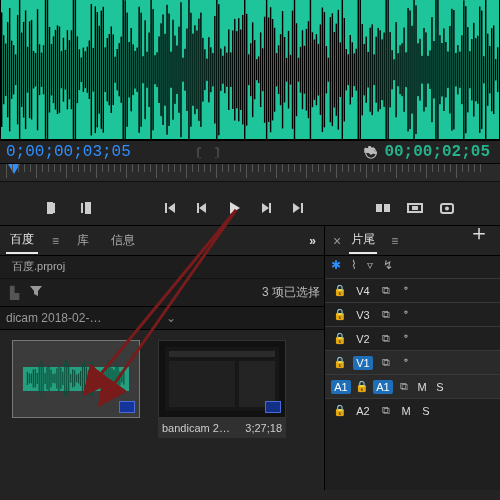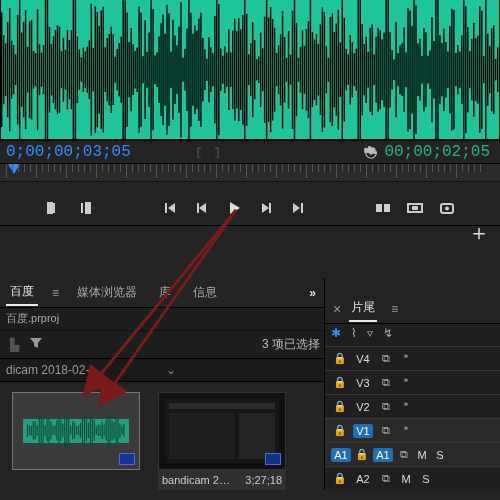--- a/index.html
+++ b/index.html
@@ -5,45 +5,45 @@
   * { box-sizing: border-box; margin: 0; padding: 0; }
   html, body { width: 500px; height: 500px; overflow: hidden; }
   body { background: #232323; font-family: "Microsoft YaHei", Arial, sans-serif; font-size: 12px; color: #c8c8c8; }
   .root { position: relative; width: 500px; height: 500px; }
 
   .wave-panel { position: relative; height: 140px; background: #1b1b1b; border: 1px solid #000; border-top: none; overflow: hidden; }
   .wave-bg { background: #1fc59a; position: absolute; inset: 0; }
   .wave-svg { position: absolute; inset: 0; }
   .tc-bar { position: relative; height: 24px; background: #232323; border-top: 1px solid #000; border-bottom: 1px solid #000; display: flex; align-items: center; }
   .tc-left { color: #2f8fff; font-family: "Courier New", monospace; font-size: 16px; padding-left: 6px; }
-  .tc-right { color: #24b38a; font-family: "Courier New", monospace; font-size: 16px; position: absolute; right: 10px; }
+  .tc-right { color: #24b38a; font-family: "Courier New", monospace; font-size: 16px; position: absolute; right: 10px; font-weight: bold; }
   .tc-icons { position: absolute; left: 195px; top: 4px; color: #777; display: flex; gap: 8px; font-size: 12px; }
   .wrench { position: absolute; right: 122px; top: 5px; color: #999; }
 
   .ruler { height: 18px; background: #2a2a2a; border-bottom: 1px solid #111; position: relative; }
   .tick { position: absolute; top: 0; width: 1px; height: 8px; background: #555; }
   .tick.big { height: 14px; }
   .playhead { position: absolute; top: 0; left: 8px; width: 0; height: 0; border-left: 6px solid transparent; border-right: 6px solid transparent; border-top: 10px solid #2f8fff; }
   .spacer8 { height: 8px; background: #232323; }
 
   .transport { height: 36px; background: #232323; display: flex; align-items: center; gap: 14px; padding: 0 44px; border-bottom: 1px solid #000; }
   .spacer-flex { flex: 1; }
   .tbtn { width: 18px; height: 18px; display: flex; align-items: center; justify-content: center; cursor: pointer; }
   .tbtn svg { fill: #c8c8c8; }
   .plus { position: absolute; right: 10px; top: 218px; color: #ddd; font-size: 22px; cursor: pointer; }
 
-  .lower { display: flex; height: 264px; align-items: flex-end; }
+  .lower { display: flex; height: 264px; }
   .proj-panel { width: 325px; background: #1d1d1d; display: flex; flex-direction: column; border-right: 1px solid #000; }
   .tabs { display: flex; align-items: center; height: 30px; background: #232323; border-bottom: 1px solid #000; padding-left: 6px; gap: 14px; position: relative; }
   .tab { color: #aaa; padding: 4px 4px; cursor: pointer; white-space: nowrap; }
   .tab.active { color: #e8e8e8; border-bottom: 2px solid #e8e8e8; }
   .tab-menu { cursor: pointer; color: #999; }
   .tab-overflow { position: absolute; right: 8px; color: #ddd; font-weight: bold; cursor: pointer; font-size: 12px; }
 
-  .proj-sub { height: 22px; color: #aaa; padding: 3px 10px 0 6px; font-size: 11px; white-space: nowrap; }
+  .proj-sub { height: 22px; color: #aaa; padding: 3px 10px 0 12px; font-size: 11px; white-space: nowrap; }
   .proj-tools { height: 28px; border-top: 1px solid #111; display: flex; align-items: center; padding: 0 10px; gap: 10px; color: #888; position: relative; }
   .sel-text { position: absolute; right: 4px; color: #bbb; font-size: 12px; }
   .clip-head { height: 24px; background: #1a1a1a; border-top: 1px solid #000; border-bottom: 1px solid #000; display: flex; align-items: center; color: #999; }
   .clip-h1 { width: 160px; padding-left: 6px; overflow: hidden; text-overflow: ellipsis; white-space: nowrap; }
   .clip-h2 { flex: 1; padding-left: 6px; overflow: hidden; text-overflow: ellipsis; white-space: nowrap; }
 
   .thumbs { flex: 1; background: #232323; padding: 10px 12px 0 12px; display: flex; gap: 18px; align-items: flex-start; position: relative; }
   .thumb { width: 128px; }
   .thumb-img { width: 128px; height: 78px; background: #111; border: 1px solid #333; position: relative; }
   .thumb-wave { background: #24a080; position: absolute; left: 10px; right: 10px; top: 26px; height: 24px; }
@@ -498,21 +498,20 @@
       </span>
   </div>
   <span class="plus">＋</span>
 
   <div class="lower">
 
     <div class="proj-panel">
       <div class="tabs">
         <span class="tab active">百度</span>
         <span class="tab-menu">≡</span>
-        <span class="tab">媒体浏览器</span>
         <span class="tab">库</span>
         <span class="tab">信息</span>
         <span class="tab-overflow">»</span>
       </div>
       <div class="proj-sub">百度.prproj</div>
       <div class="proj-tools">
         <span style="color:#555">▙</span>
         <span>
           <svg width="14" height="12">
               <path fill="#999" d="M1 1h12L9 6v5l-4-2V6z"></path>

